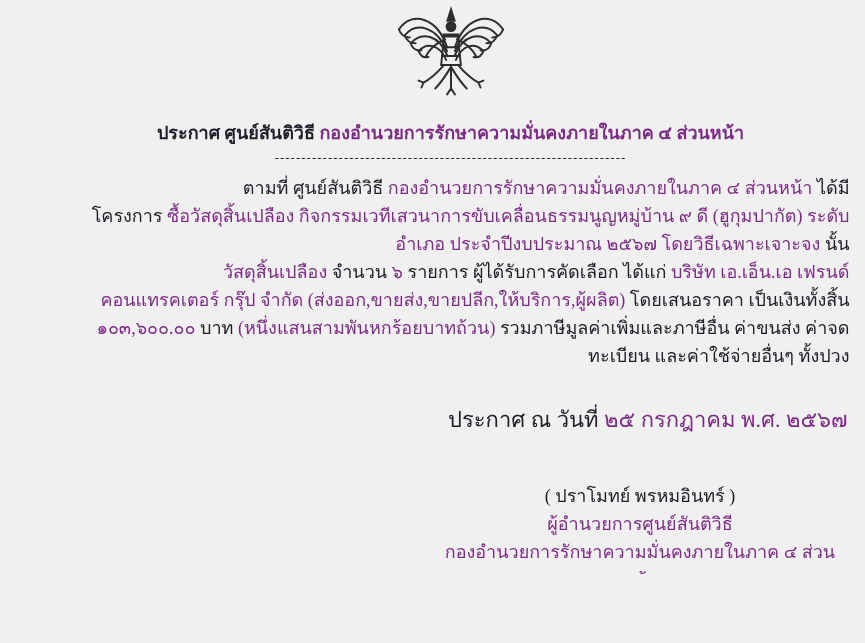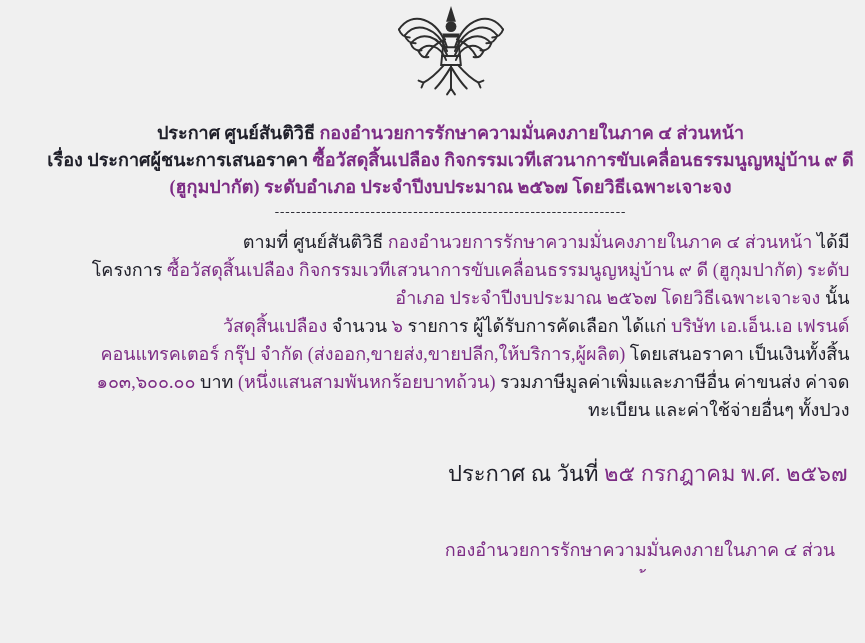--- a/index.html
+++ b/index.html
@@ -102,29 +102,30 @@
 
         <circle cx="60" cy="23" r="5.5"></circle>
 
         <path d="M51 30 L69 30 L67 34 L53 34 Z"></path>
       </g>
     </svg>
   </div>
 
   <div class="title-block">
     <div><span class="dark">ประกาศ ศูนย์สันติวิธี </span><span class="purple">กองอำนวยการรักษาความมั่นคงภายในภาค ๔ ส่วนหน้า</span></div>
-    <div><span class="dark">เรื่อง ประกาศผู้ชนะการเสนอราคา </span><span class="purple">ซื้อวัสดุสิ้นเปลือง กิจกรรมเวทีเสวนาการขับเคลื่อนธรรมนูญหมู่บ้าน ๙ ดี (ฮูกุมปากัต) ระดับอำเภอ ประจำปีงบประมาณ ๒๕๖๗ โดยวิธีเฉพาะเจาะจง</span></div>
   </div>
 
   <div class="separator">------------------------------------------------------------------</div>
 
   <div class="body-block">
     <p class="paragraph"><span class="dark">ตามที่ ศูนย์สันติวิธี </span><span class="purple">กองอำนวยการรักษาความมั่นคงภายในภาค ๔ ส่วนหน้า</span><span class="dark"> ได้มีโครงการ </span><span class="purple">ซื้อวัสดุสิ้นเปลือง กิจกรรมเวทีเสวนาการขับเคลื่อนธรรมนูญหมู่บ้าน ๙ ดี (ฮูกุมปากัต) ระดับอำเภอ ประจำปีงบประมาณ ๒๕๖๗ โดยวิธีเฉพาะเจาะจง</span><span class="dark">  นั้น</span></p>
     <p class="paragraph"><span class="purple">วัสดุสิ้นเปลือง</span><span class="dark"> จำนวน </span><span class="purple">๖</span><span class="dark"> รายการ ผู้ได้รับการคัดเลือก ได้แก่ </span><span class="purple">บริษัท เอ.เอ็น.เอ เฟรนด์ คอนแทรคเตอร์ กรุ๊ป จำกัด (ส่งออก,ขายส่ง,ขายปลีก,ให้บริการ,ผู้ผลิต)</span><span class="dark"> โดยเสนอราคา เป็นเงินทั้งสิ้น </span><span class="purple">๑๐๓,๖๐๐.๐๐</span><span class="dark"> บาท </span><span class="purple">(หนึ่งแสนสามพันหกร้อยบาทถ้วน)</span><span class="dark"> รวมภาษีมูลค่าเพิ่มและภาษีอื่น ค่าขนส่ง ค่าจดทะเบียน และค่าใช้จ่ายอื่นๆ ทั้งปวง</span></p>
   </div>
 
   <div class="date-line"><span class="dark">ประกาศ ณ วันที่  </span><span class="purple">๒๕ กรกฎาคม พ.ศ. ๒๕๖๗</span></div>
 
   <div class="signature-block">
+    <div><span class="dark">( ปราโมทย์  พรหมอินทร์ )</span></div>
+    <div><span class="purple">ผู้อำนวยการศูนย์สันติวิธี</span></div>
     <div><span class="purple">กองอำนวยการรักษาความมั่นคงภายในภาค ๔ ส่วนหน้า</span></div>
   </div>
 
 </div>
 
 </body></html>

